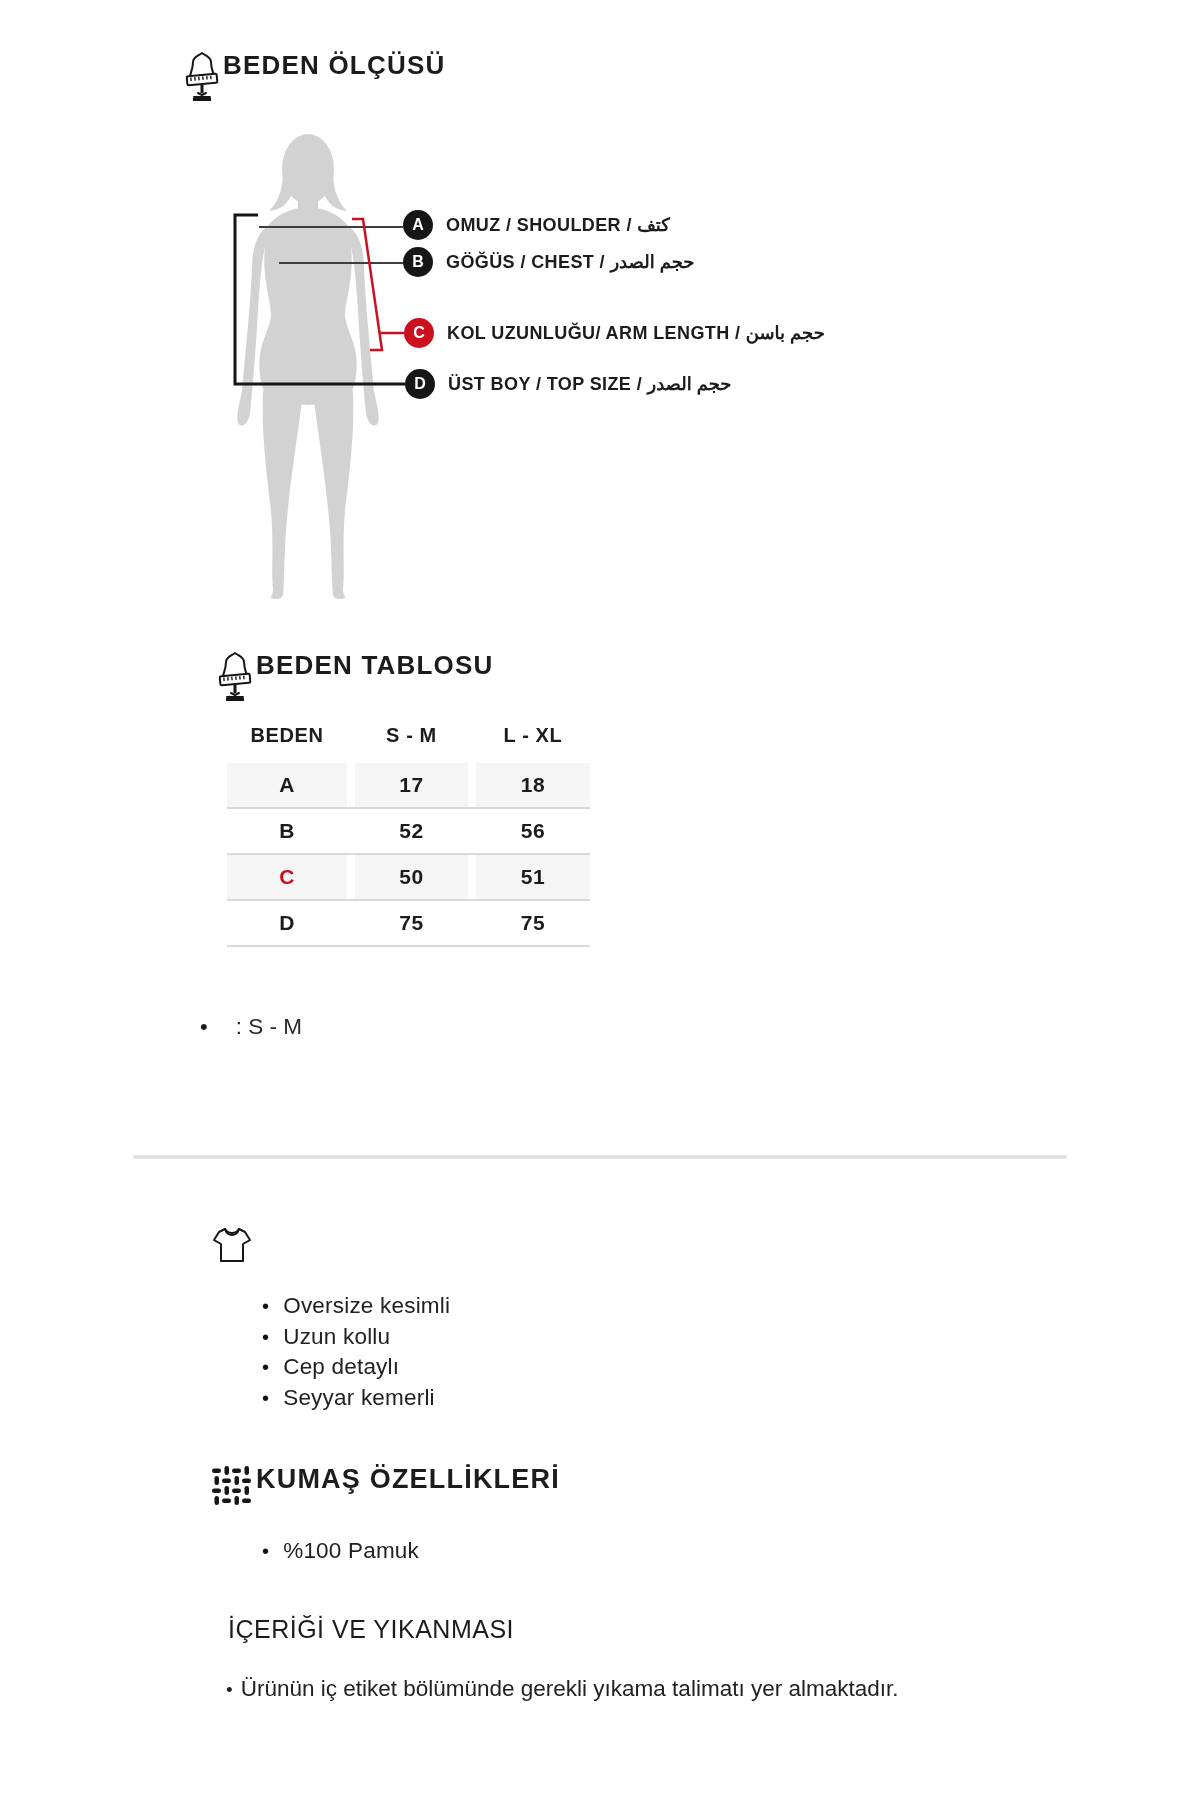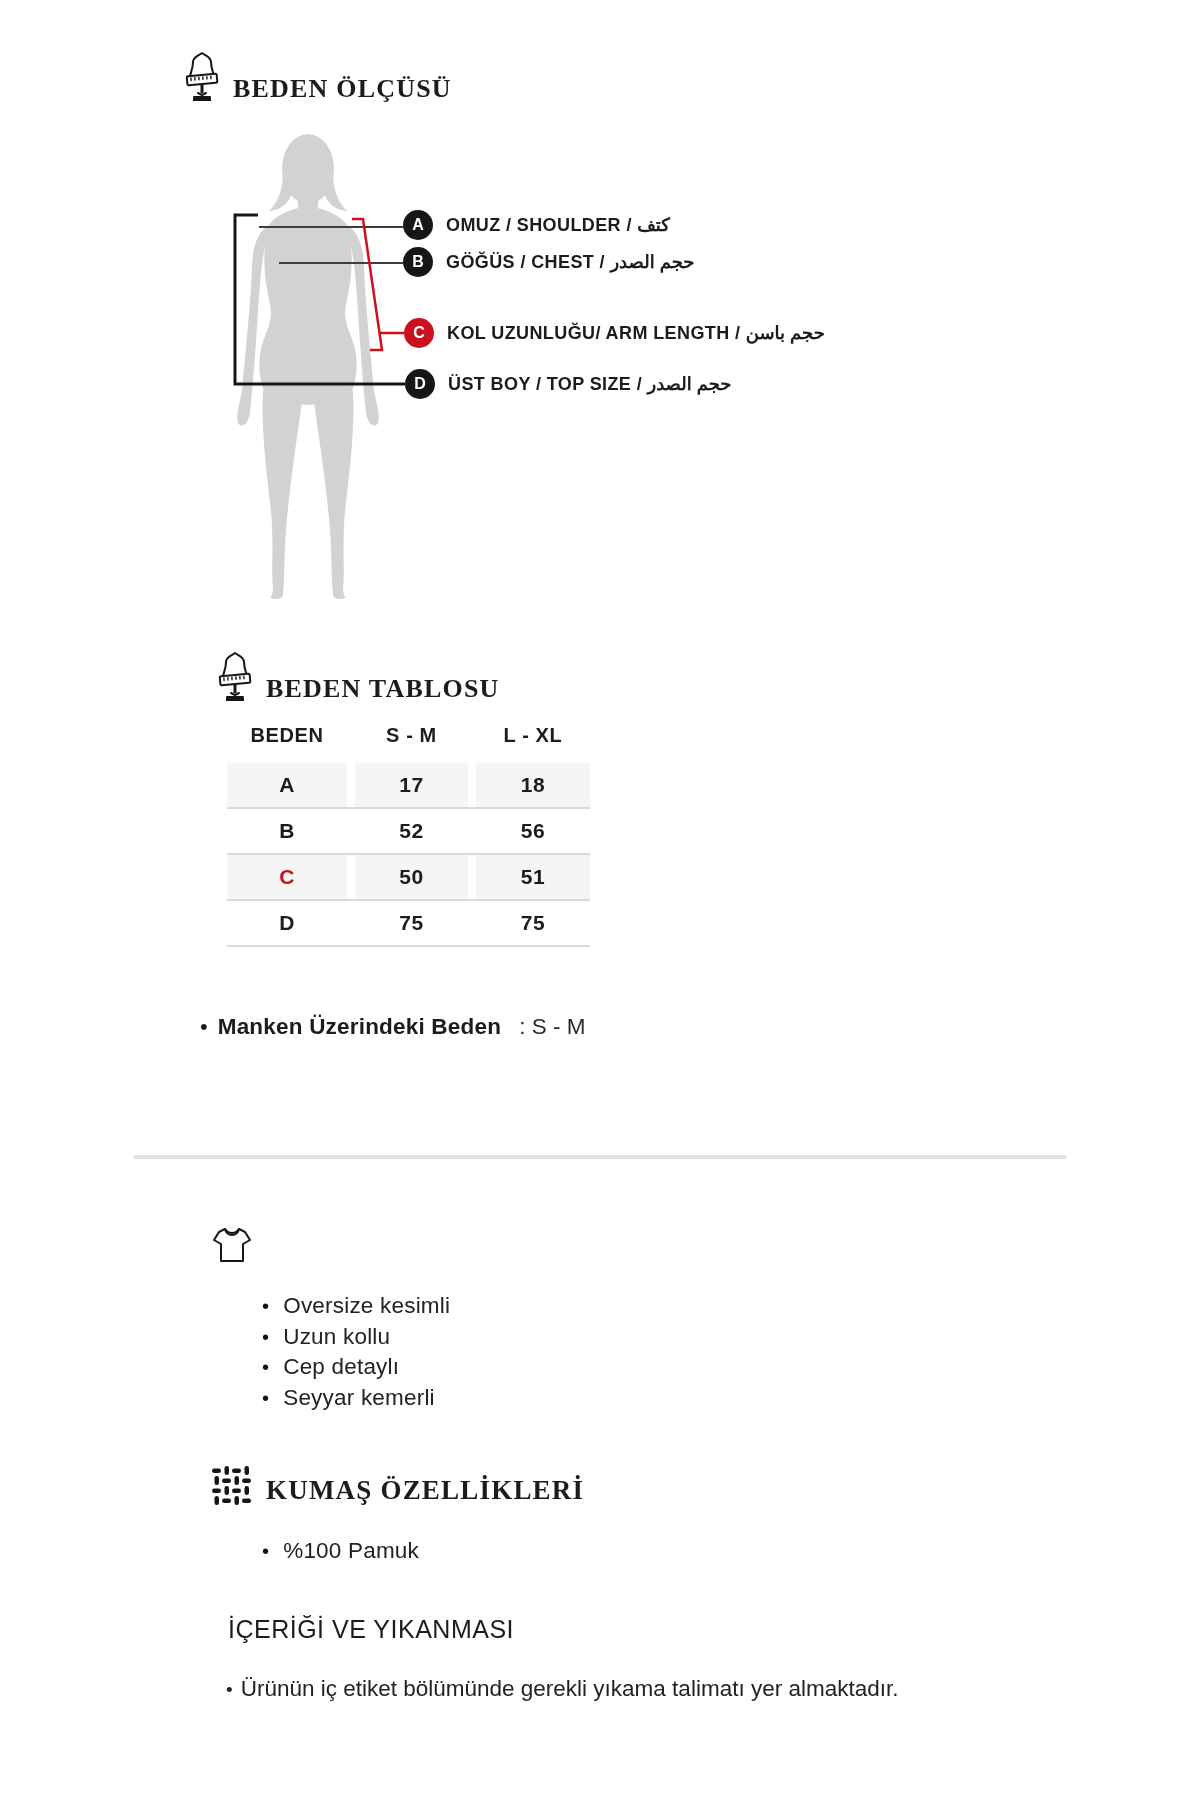--- a/index.html
+++ b/index.html
@@ -1,20 +1,20 @@
 <!DOCTYPE html>
 <html lang="tr"><head>
 <meta charset="utf-8">
 <style>
   html,body{margin:0;padding:0;background:#fff;}
   .page{position:relative;width:1200px;height:1800px;background:#ffffff;overflow:hidden;
         font-family:"Liberation Sans",sans-serif;color:#1c1c1c;}
 
   
-  .sec-header{position:absolute;display:flex;align-items:flex-end;gap:14px;font-family:Liberation Serif, serif;}
+  .sec-header{position:absolute;display:flex;align-items:flex-start;gap:4px;}
   .sec-title{font-weight:bold;letter-spacing:1.2px;white-space:nowrap;}
   .t26{font-size:26px;}
   .t27{font-size:27px;}
 
   
   .diagram-svg{position:absolute;left:0;top:115px;}
   .measure-row{position:absolute;display:flex;align-items:center;gap:13px;height:30px;}
   .badge{width:30px;height:30px;border-radius:50%;background:#161616;color:#fff;
          font-size:16px;font-weight:bold;display:flex;align-items:center;justify-content:center;flex:0 0 auto;}
   .badge.red{background:#cb1020;}
@@ -152,21 +152,20 @@
         <div class="tcell">D</div>
         <div class="tcell">75</div>
         <div class="tcell">75</div>
       </div>
     </div>
   </div>
 
   <div class="model-info">
     <div class="head">
       <span class="dot">•</span>
-      <b>Manken Üzerindeki Beden</b>
       <span class="val">: S - M</span>
     </div>
   </div>
 
   <div class="divider"></div>
 
   <div class="sec-header" style="left:212px;top:1224px;">
     <svg width="40" height="42" viewBox="0 0 40 40">
       <path class="ink" d="M13 4 C14 8 17 10 20 10 C23 10 26 8 27 4 L33 7 L38 15 L31 19 L31 36 L9 36 L9 19 L2 15 L7 7 Z"></path>
       <path class="ink" d="M13 4 C15 7 17 8 20 8 C23 8 25 7 27 4"></path>

